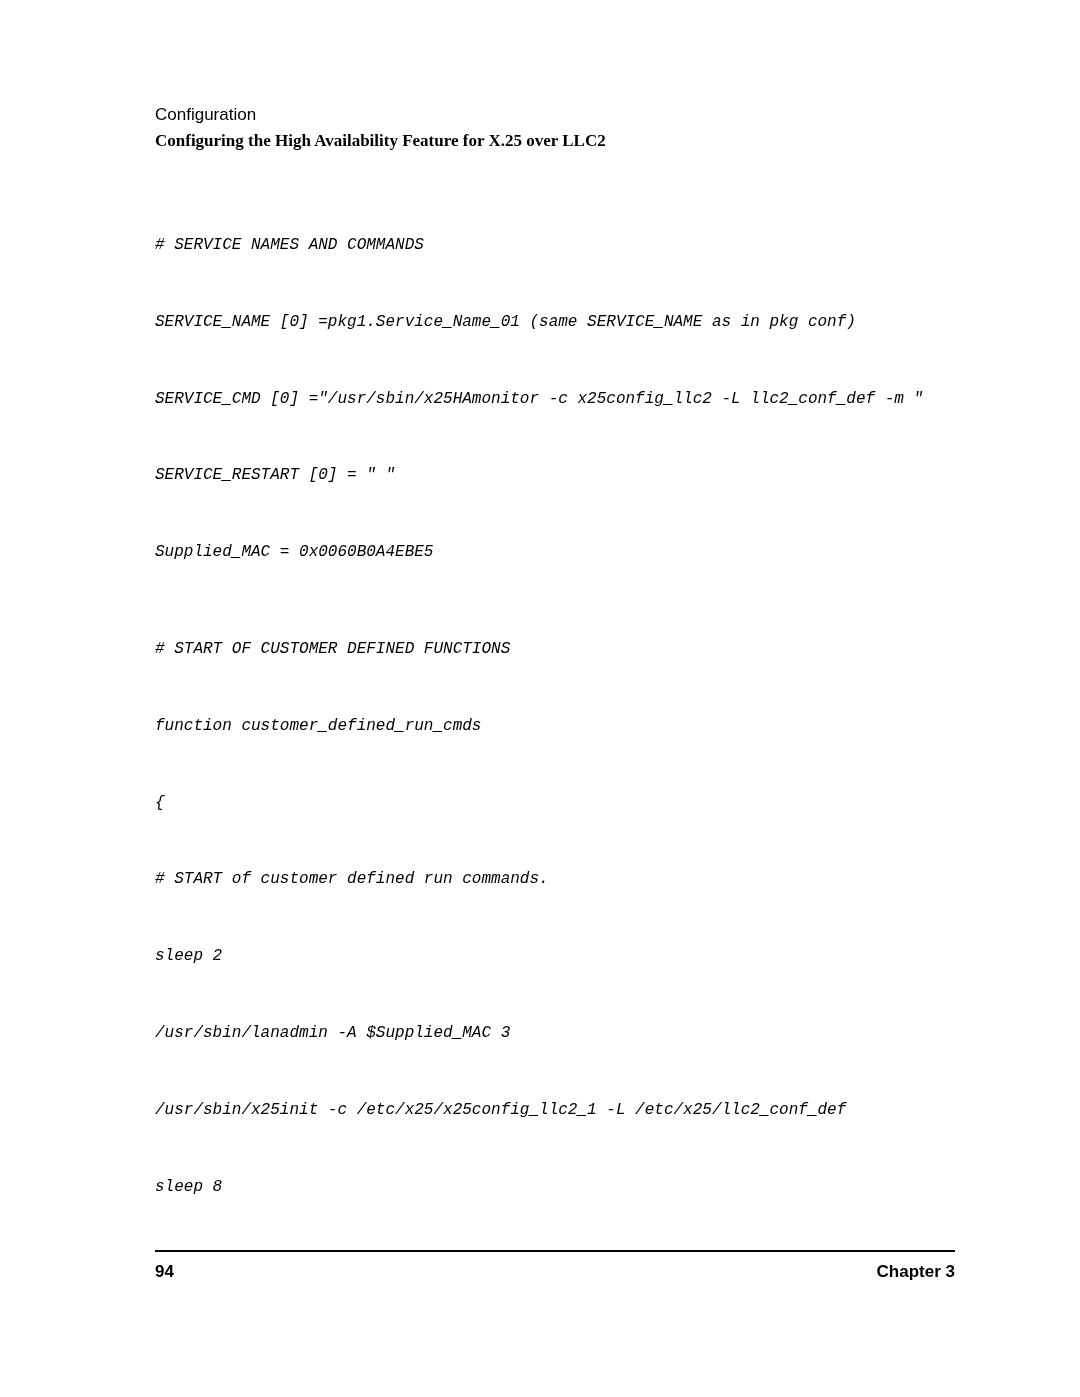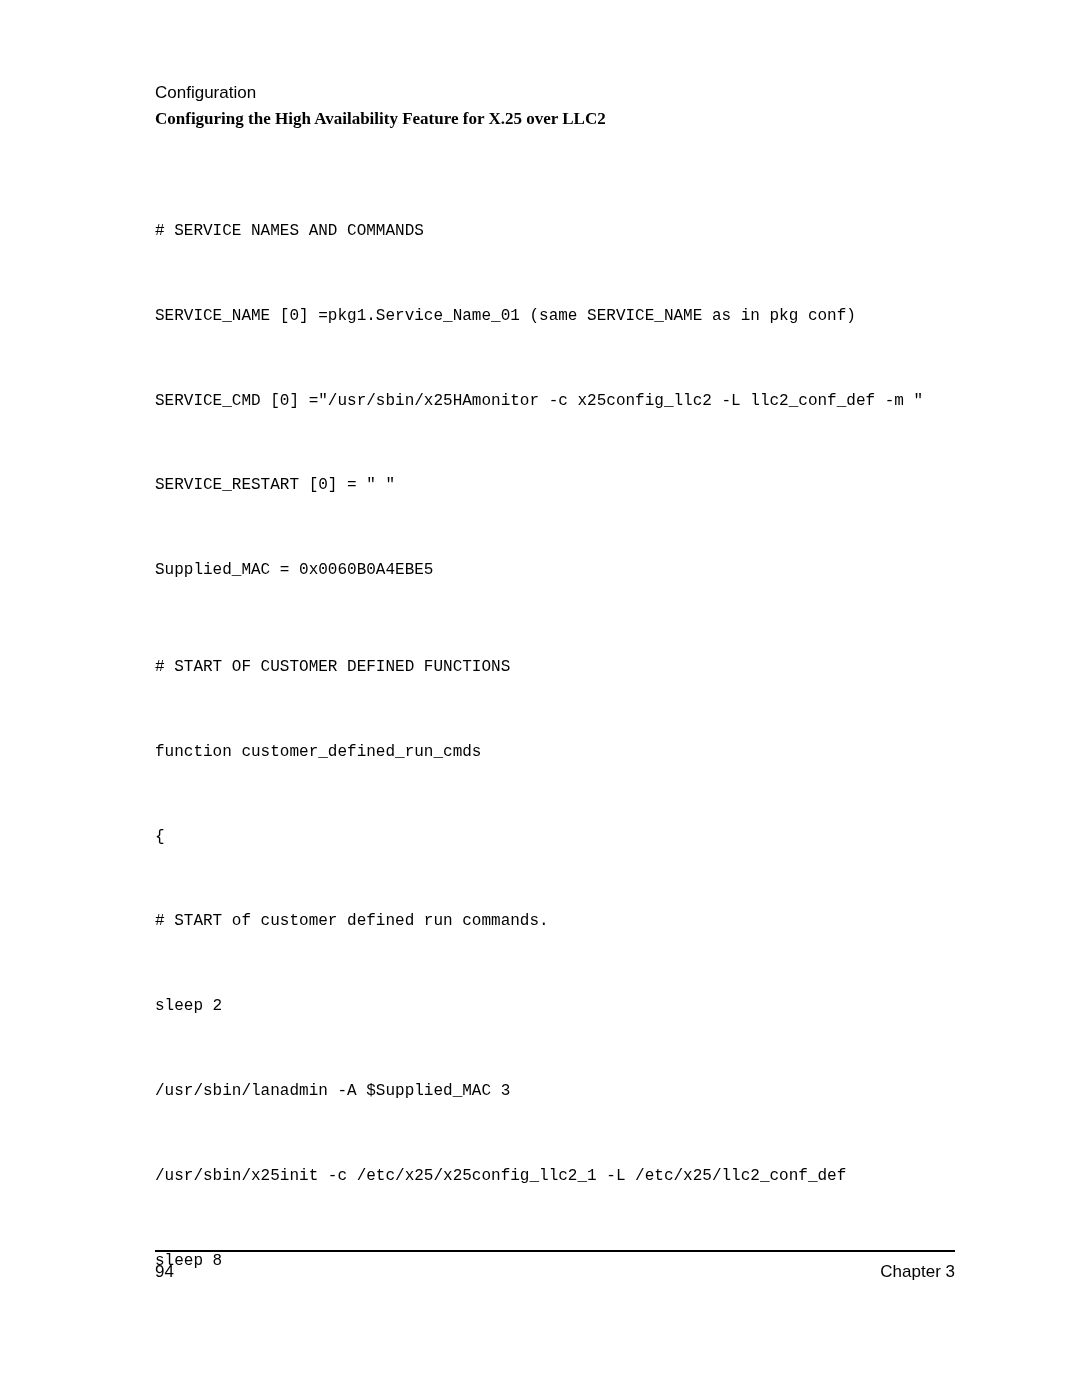--- a/index.html
+++ b/index.html
@@ -6,64 +6,65 @@
     margin: 0;
     padding: 0;
     background: #ffffff;
     width: 1080px;
   }
   .page {
     width: 1080px;
     height: 1397px;
     position: relative;
     box-sizing: border-box;
-    padding: 80px 125px 0 155px;
+    padding: 102px 125px 0 155px;
     font-family: "Times New Roman", Times, serif;
     color: #000;
   }
   .header-section {
     font-family: Arial, Helvetica, sans-serif;
     font-size: 17px;
     line-height: 1.5;
   }
   .header-section .bold {
     font-weight: bold;
     font-family: Liberation Serif, serif;
   }
   .code-block {
     margin-top: 38px;
     font-family: "Courier New", Courier, monospace;
     font-size: 16px;
     white-space: pre-wrap;
     word-break: break-word;
   }
   .code-block p {
-    margin: 16px 0 12px 0;
+    margin: 8px 0 12px 0;
     line-height: 1.3;
+    font-style: italic;
   }
   .code-block p.gap {
     margin-top: 28px;
   }
   .footer {
     position: absolute;
     left: 155px;
     right: 125px;
     bottom: 115px;
   }
   .footer-rule {
     border: none;
     border-top: 2px solid #000;
     margin: 0 0 10px 0;
   }
   .footer-row {
     display: flex;
     justify-content: space-between;
     font-family: Arial, Helvetica, sans-serif;
     font-size: 17px;
-    font-weight: normal;
+    font-weight: bold;
   }
 </style>
 </head>
 <body>
 
 <div class="page">
 
   <div class="header-section">
     <div>Configuration</div>
     <div class="bold">Configuring the High Availability Feature for X.25 over LLC2</div>

